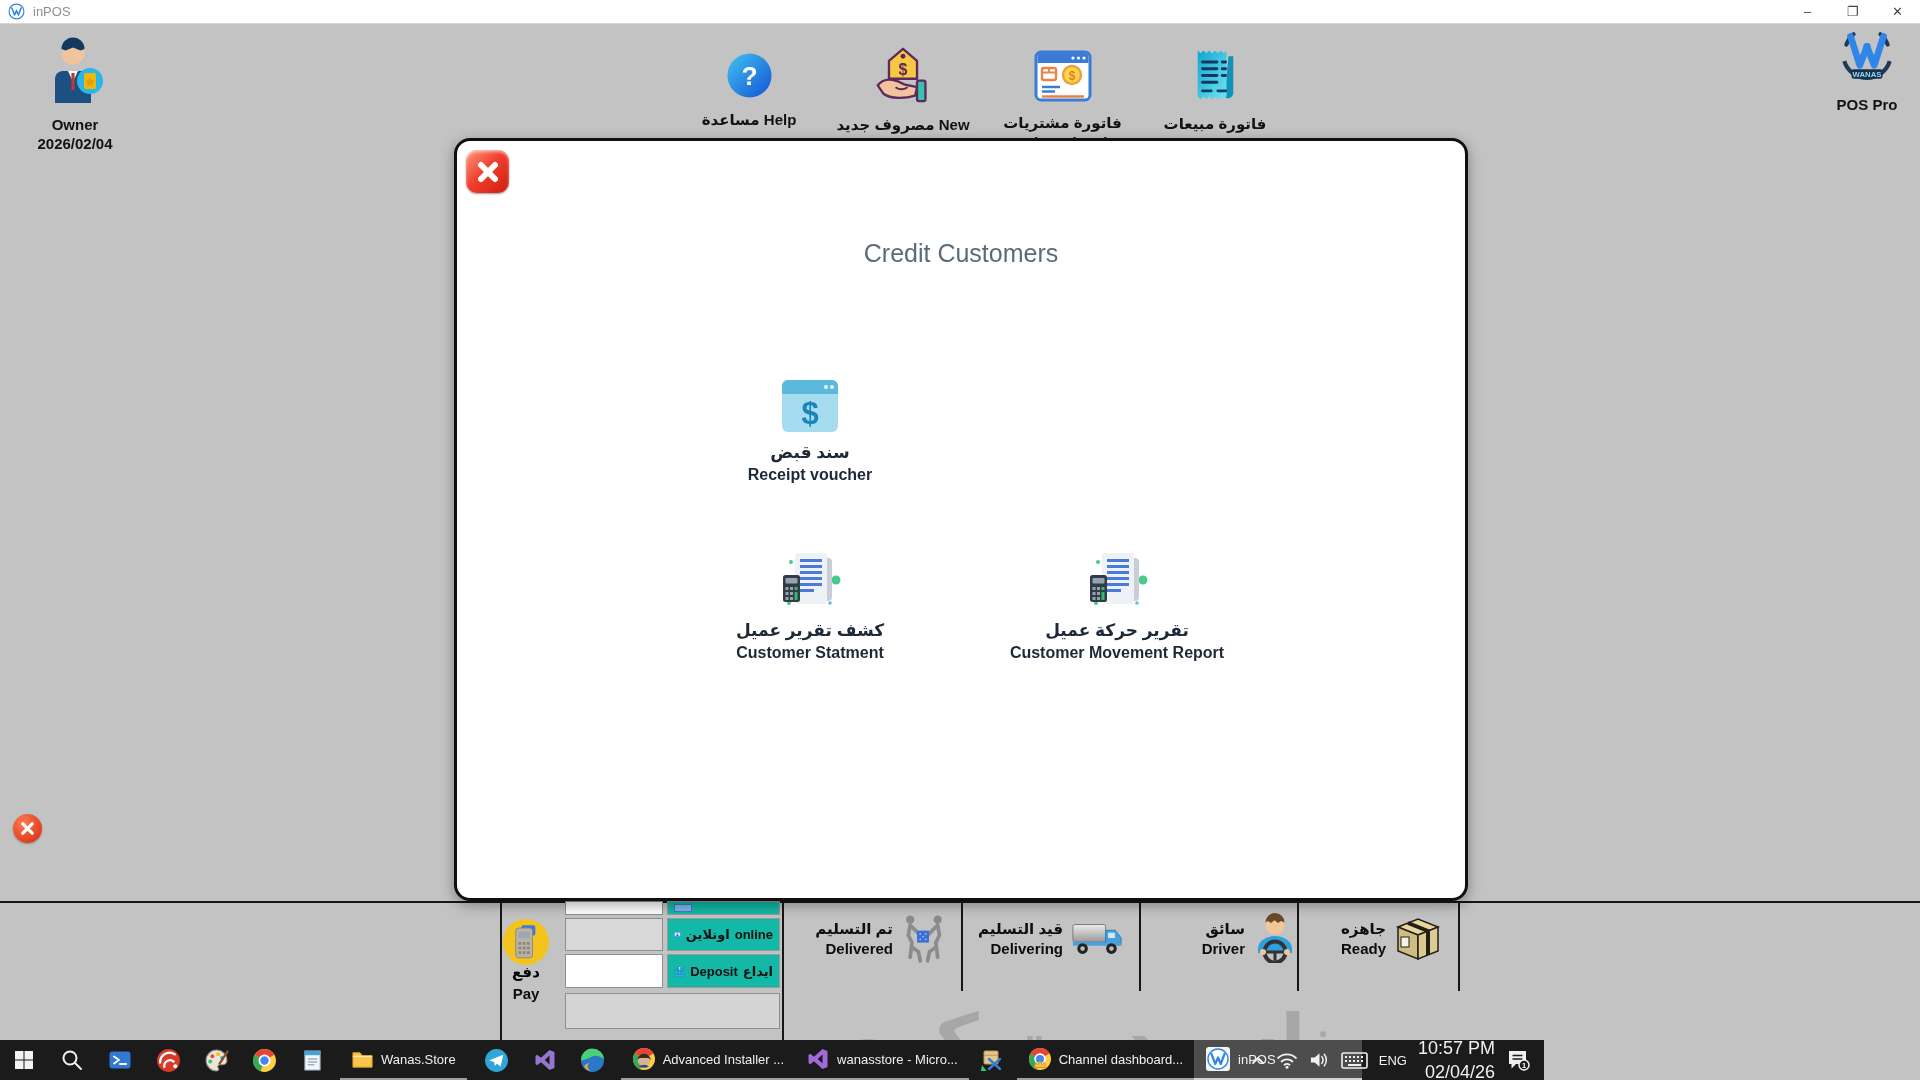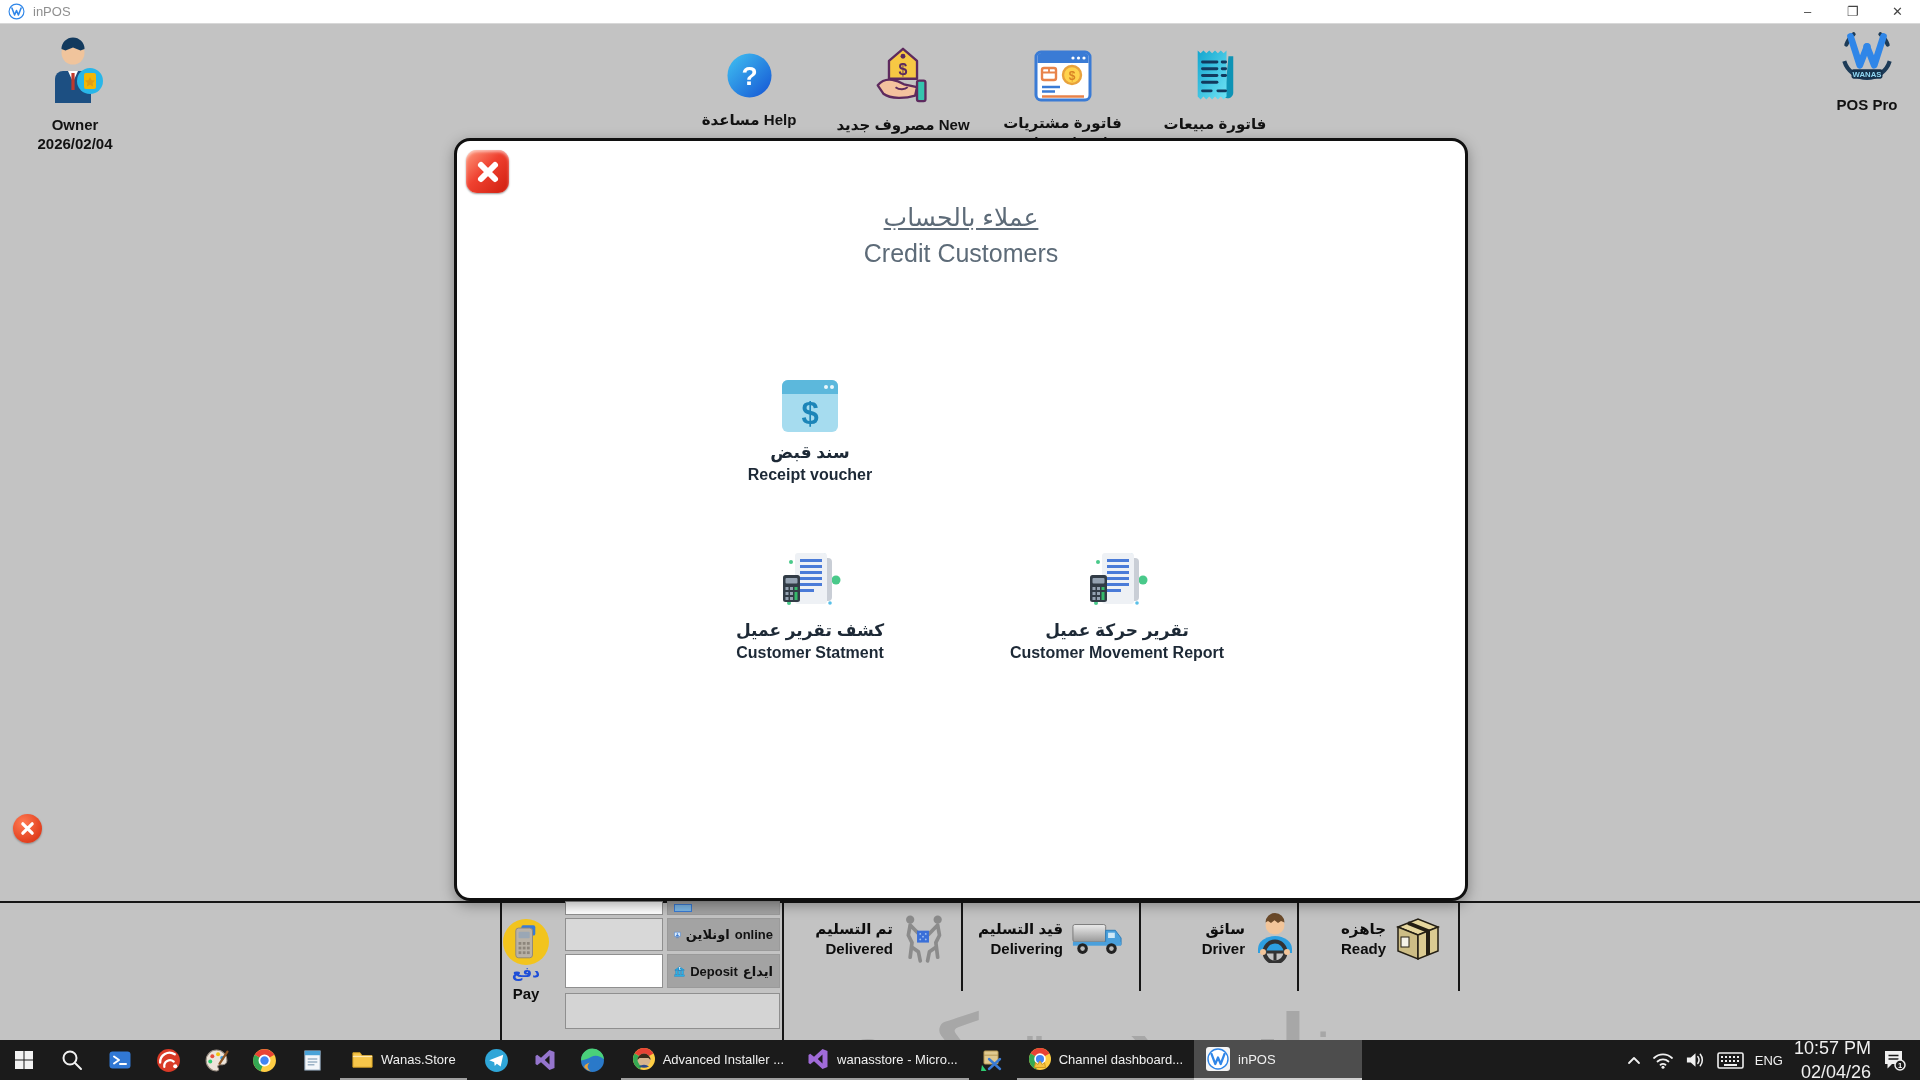--- a/index.html
+++ b/index.html
@@ -26,32 +26,32 @@
   .modal-title-en { position:absolute; left:0; width:100%; top:98px; text-align:center; font-size:25px; color:#5d6b78; font-weight:500; }
   .modal-item { position:absolute; width:280px; text-align:center; cursor:pointer; }
   .modal-item .ic { height:62px; display:flex; align-items:flex-end; justify-content:center; }
   .modal-item .ar { margin-top:9px; font-size:17px; font-weight:bold; color:#1d2936; }
   .modal-item .en { margin-top:3px; font-size:16px; font-weight:bold; color:#1d2936; }
 
   
   #bottom-line { position:absolute; left:0; top:901px; width:1920px; height:2px; background:#161616; z-index:5; }
   .vdiv { position:absolute; width:2px; background:#161616; z-index:5; }
   .field { position:absolute; border:1px solid #8f8f8f; z-index:6; }
-  .posbtn { position:absolute; border:1px solid #9a9a9a; background:#a3a3a3; display:flex; align-items:center; gap:5px; padding:0 6px; font-size:13px; font-weight:bold; color:#111; z-index:6; cursor:pointer; white-space:nowrap; }
+  .posbtn { position:absolute; border:1px solid #9a9a9a; background:#14b8a6; display:flex; align-items:center; gap:5px; padding:0 6px; font-size:13px; font-weight:bold; color:#111; z-index:6; cursor:pointer; white-space:nowrap; }
   .status { position:absolute; top:901px; height:74px; display:flex; align-items:center; justify-content:flex-end; gap:8px; padding-right:16px; z-index:6; cursor:pointer; }
   .status .txt { text-align:right; font-weight:bold; color:#0d0d0d; }
   .status .txt .ar { font-size:15px; }
   .status .txt .en { font-size:15px; margin-top:2px; }
 
   #watermark { position:absolute; left:835px; top:998px; font-size:74px; font-weight:bold; color:#6f6f6f; opacity:.33; z-index:4; white-space:nowrap; letter-spacing:4px; }
 
   #floating-close { position:absolute; left:13px; top:814px; width:29px; height:29px; border-radius:50%; background:radial-gradient(circle at 35% 30%,#ff7a52,#e2401f 70%,#c73112); display:flex; align-items:center; justify-content:center; z-index:10; cursor:pointer; box-shadow:0 1px 2px rgba(0,0,0,.3); }
 
   
-  #taskbar { position:absolute; left:0; top:1040px; width:1920px; height:40px; background:#1b1b1b; z-index:100; display:flex; align-items:stretch; }
+  #taskbar { position:absolute; left:0; top:1040px; width:1544px; height:40px; background:#1b1b1b; z-index:100; display:flex; align-items:stretch; }
   .tk-btn { width:48px; display:flex; align-items:center; justify-content:center; cursor:pointer; }
   .tk-group { display:flex; align-items:center; gap:7px; padding:0 11px; cursor:pointer; border-bottom:2px solid #9f9f9f; }
   .tk-group .lbl { color:#f0f0f0; font-size:13px; white-space:nowrap; }
   .tk-active { background:#4d4d4d; border-bottom:2px solid #d2d2d2; }
   #tray { position:absolute; right:0; top:0; height:40px; display:flex; align-items:center; gap:11px; padding-right:14px; }
   .tray-ic { display:flex; align-items:center; justify-content:center; cursor:pointer; }
   #tray .lang { color:#f0f0f0; font-size:13px; cursor:pointer; }
   #tray .clock { color:#f0f0f0; font-size:18px; text-align:right; line-height:1.35; cursor:pointer; }
 </style>
 </head>
@@ -166,21 +166,20 @@
   </svg>
   <div class="tb-label" style="margin-top:6px;">POS Pro</div>
 </div>
 
 <div id="modal">
   <div id="modal-close">
     <svg width="26" height="26" viewBox="0 0 26 26">
         <path d="M6 6 L20 20 M20 6 L6 20" stroke="#ffffff" stroke-width="6" stroke-linecap="round"></path>
       </svg>
   </div>
-  <div class="modal-title-ar">عملاء بالحساب</div>
   <div class="modal-title-en">Credit Customers</div>
 
   <div class="modal-item" style="left:213px; top:230px;">
     <div class="ic">
         <svg width="58" height="54" viewBox="0 0 58 54">
       <rect x="1" y="1" width="56" height="52" rx="6" fill="#a6dcef"></rect>
       <path d="M1 7 a6 6 0 0 1 6-6 h44 a6 6 0 0 1 6 6 v8 H1 Z" fill="#5cb8dc"></path>
       <circle cx="45" cy="8" r="2" fill="#eaf7fb"></circle>
           <circle cx="51" cy="8" r="2" fill="#eaf7fb"></circle>
       <text x="29" y="45" text-anchor="middle" font-size="31" font-weight="bold" fill="#1c85b8">$</text>
@@ -293,21 +292,21 @@
         <rect x="15" y="19" width="3" height="3"></rect>
       <rect x="6" y="24" width="3" height="3"></rect>
         <rect x="10.5" y="24" width="3" height="3"></rect>
         <rect x="15" y="24" width="3" height="3"></rect>
       <rect x="6" y="29" width="3" height="3"></rect>
         <rect x="10.5" y="29" width="3" height="3"></rect>
         <rect x="15" y="29" width="3" height="3"></rect>
     </g>
   </svg>
 </div>
-<div class="abs" style="left:498px; top:963px; width:56px; text-align:center; font-size:15px; font-weight:bold; color:#1d4ed8; z-index:6;">دفع</div>
+<div class="abs" style="left:498px; top:963px; width:56px; text-align:center; font-size:15px; font-weight:bold; color:#000000; z-index:6;">دفع</div>
 <div class="abs" style="left:498px; top:985px; width:56px; text-align:center; font-size:15px; font-weight:bold; color:#0d0d0d; z-index:6;">Pay</div>
 
 <div class="field" style="left:565px; top:901px; width:98px; height:14px; background:#ffffff;"></div>
 <div class="field" style="left:565px; top:918px; width:98px; height:33px; background:#d8d8d8;"></div>
 <div class="field" style="left:565px; top:954px; width:98px; height:34px; background:#ffffff;"></div>
 <div class="field" style="left:565px; top:993px; width:215px; height:36px; background:#d4d4d4;"></div>
 
 <div class="posbtn" style="left:667px; top:901px; width:113px; height:14px; overflow:hidden;">
   <span style="display:inline-block;width:18px;height:8px;background:#7db8e8;border:1px solid #3a7bd5;"></span>
 </div>

